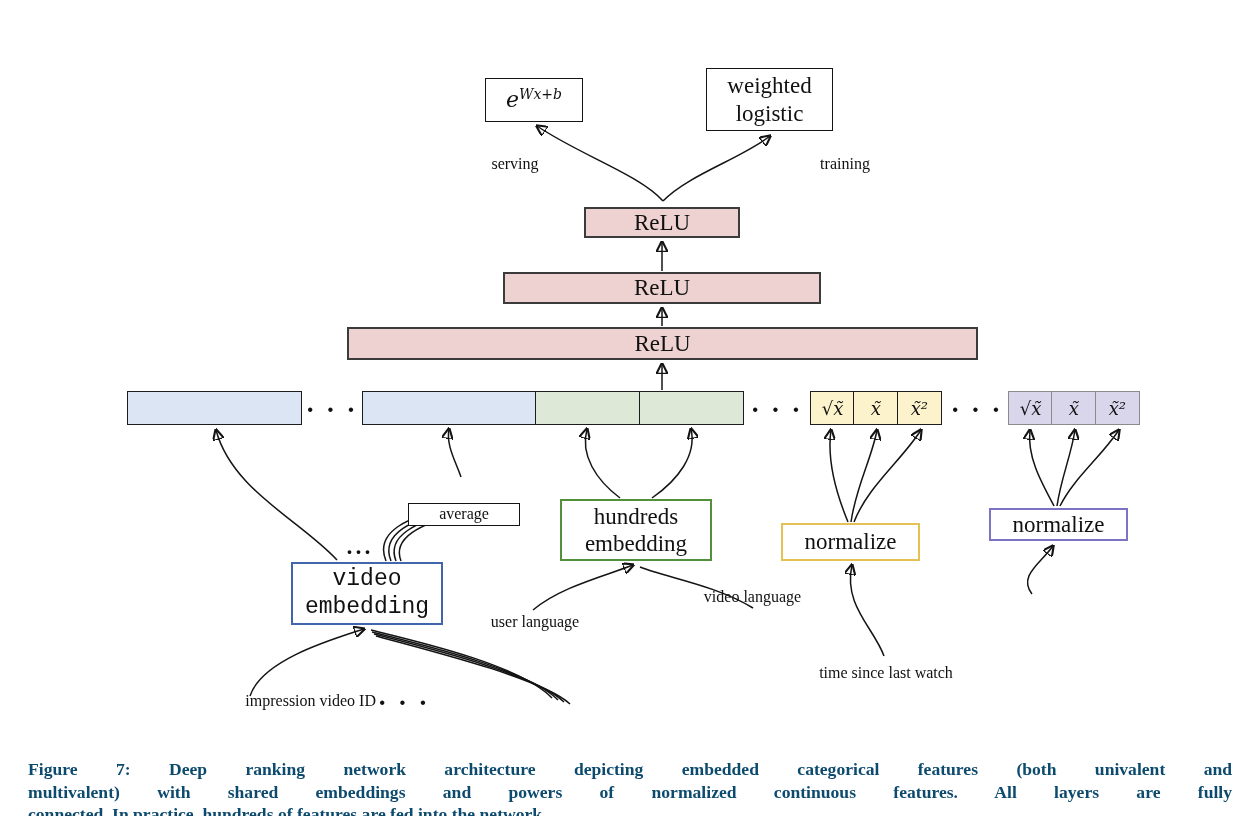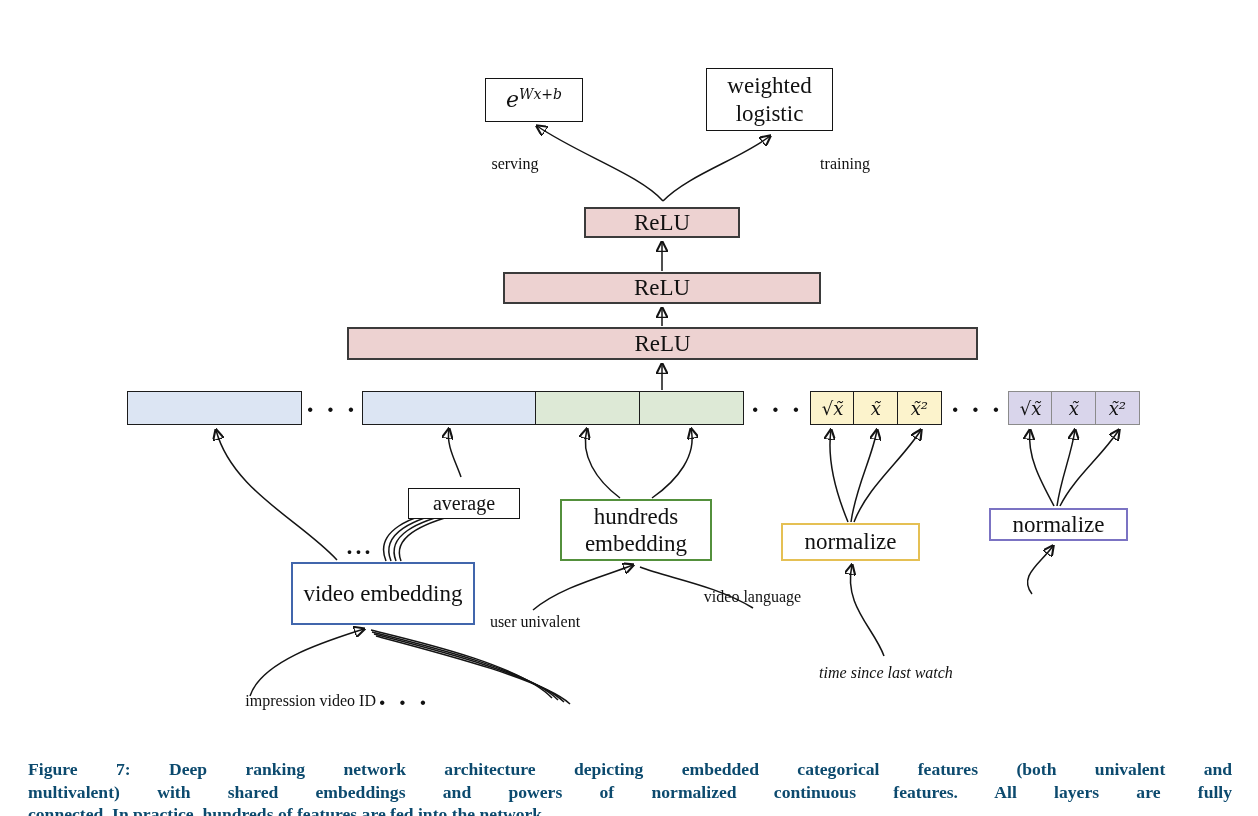--- a/index.html
+++ b/index.html
@@ -152,48 +152,48 @@
         <span>√x̃</span>
       </div>
     <div class="cell pcell">
         <span>x̃</span>
       </div>
     <div class="cell pcell">
         <span>x̃²</span>
       </div>
   </div>
 
-  <div class="box" style="left:408px;top:468px;width:112px;height:31px;font-size:20px;">
+  <div class="box" style="left:408px;top:483px;width:112px;height:23px;font-size:16px;">
     <span>average</span>
   </div>
   <div class="box" style="left:560px;top:479px;width:152px;height:62px;border:2px solid var(--language-border,#53903c);">
     <span>hundreds embedding</span>
   </div>
-  <div class="box" style="left:291px;top:542px;width:184px;height:63px;border:2px solid var(--video-border,#4166ac);">
+  <div class="box" style="left:291px;top:542px;width:152px;height:63px;border:2px solid var(--video-border,#4166ac);font-family:Liberation Mono, monospace;">
     <span>video embedding</span>
   </div>
   <span class="smalldots" style="left:346px;top:520px;">···</span>
   <div class="box" style="left:781px;top:503px;width:139px;height:38px;border:2px solid var(--normalize-time-border,#e5c054);">
     <span>normalize</span>
   </div>
   <div class="box" style="left:989px;top:488px;width:139px;height:33px;border:2px solid var(--normalize-impressions-border,#7b73c3);">
     <span>normalize</span>
   </div>
 
   <div class="lbl" style="left:455px;top:593px;width:160px;">
-    <span>user univalent</span>
+    <span>user language</span>
   </div>
   <div class="lbl" style="left:655px;top:568px;width:195px;">
     <span>video language</span>
   </div>
   <div class="lbl" style="left:126px;top:672px;width:250px;text-align:right;">
     <span>impression video ID</span>
   </div>
   <span class="dots" style="left:378px;top:668px;">···</span>
-  <div class="lbl" style="left:806px;top:640px;width:160px;line-height:26px;font-style:italic;">
+  <div class="lbl" style="left:806px;top:640px;width:160px;line-height:26px;">
     <span>time since last watch</span>
   </div>
 
   <div class="caption">
     <div class="cap-line just">Figure 7: Deep ranking network architecture depicting embedded categorical features (both univalent and</div>
     <div class="cap-line just">multivalent) with shared embeddings and powers of normalized continuous features.  All layers are fully</div>
     <div class="cap-line">connected. In practice, hundreds of features are fed into the network.</div>
   </div>
 
 </div>

